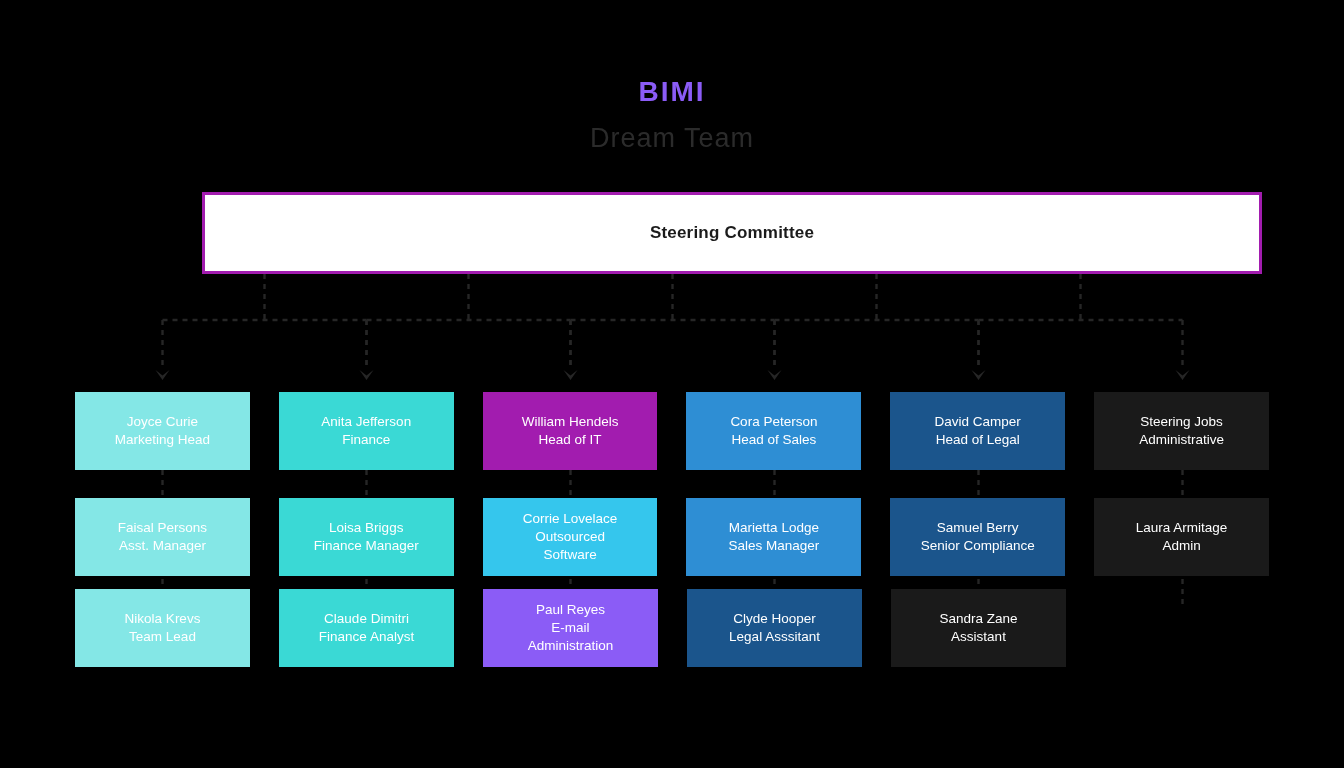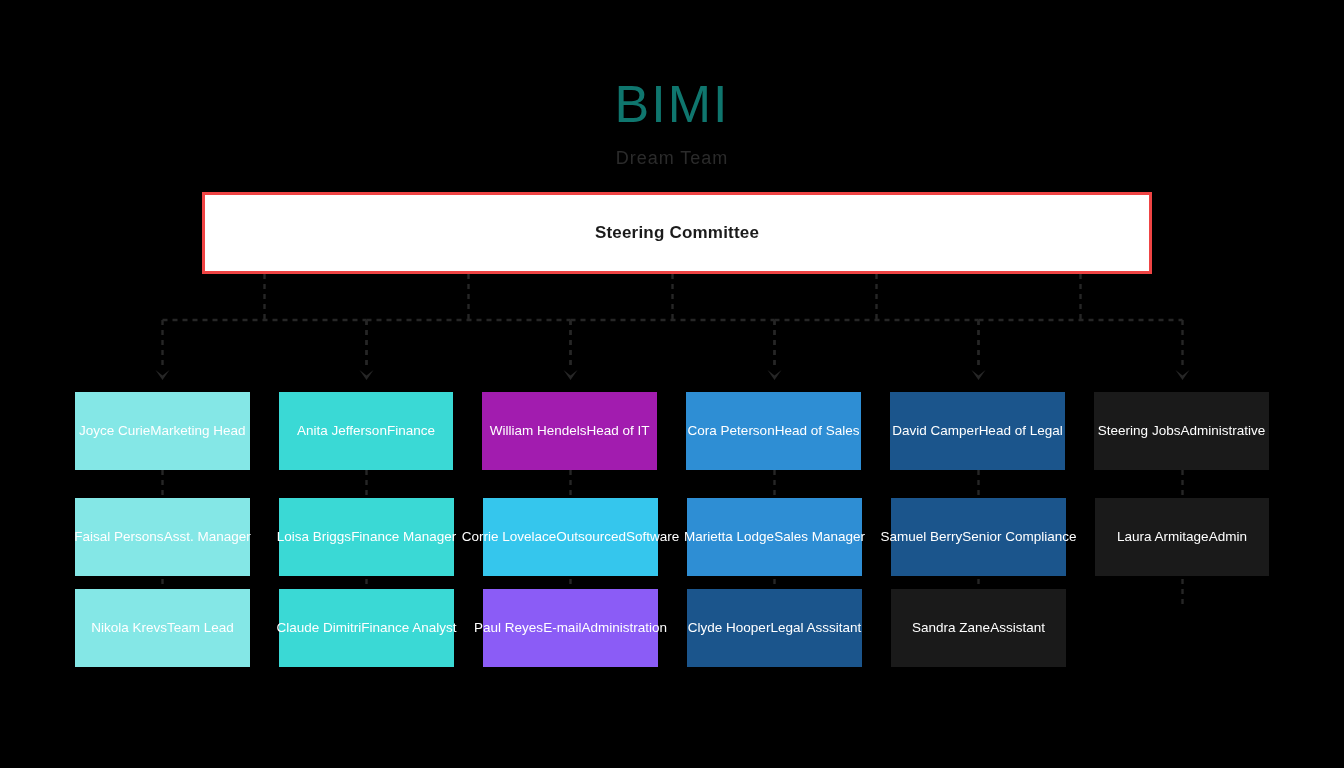--- a/index.html
+++ b/index.html
@@ -26,44 +26,44 @@
 
   
   .header {
     position: absolute;
     top: 78px;
     left: 0;
     width: 1344px;
     text-align: center;
   }
   .brand-title {
-    font-size: 52px;
-    font-weight: normal;
+    font-size: 28px;
+    font-weight: bold;
     letter-spacing: 2px;
-    color: #0f766e;
+    color: #8b5cf6;
     line-height: 1.0;
   }
   .brand-subtitle {
     margin-top: 19px;
-    font-size: 18px;
+    font-size: 27px;
     font-weight: normal;
     letter-spacing: 1px;
     color: #2b2b2b;
     line-height: 1.0;
   }
 
   
   .steering-box {
     position: absolute;
     left: 202px;
     top: 192px;
-    width: 950px;
+    width: 1060px;
     height: 82px;
     background: #ffffff;
-    border: 3px solid #ef4444;
+    border: 3px solid #a21caf;
     display: flex;
     align-items: center;
     justify-content: center;
   }
   .steering-label {
     font-size: 17px;
     font-weight: bold;
     color: #1b1b1b;
     letter-spacing: 0.2px;
   }
@@ -90,20 +90,21 @@
     justify-content: flex-start;
     gap: 29px;
   }
   .grid-row.row-2 { margin-top: 28px; }
   .grid-row.row-3 { margin-top: 13px; }
 
   .card {
     width: 175px;
     height: 78px;
     display: flex;
+    flex-direction: column;
     align-items: center;
     justify-content: center;
     text-align: center;
     color: #ffffff;
     line-height: 1.35;
     padding: 2px 4px;
   }
   .card-line {
     font-size: 13.5px;
     font-weight: normal;

